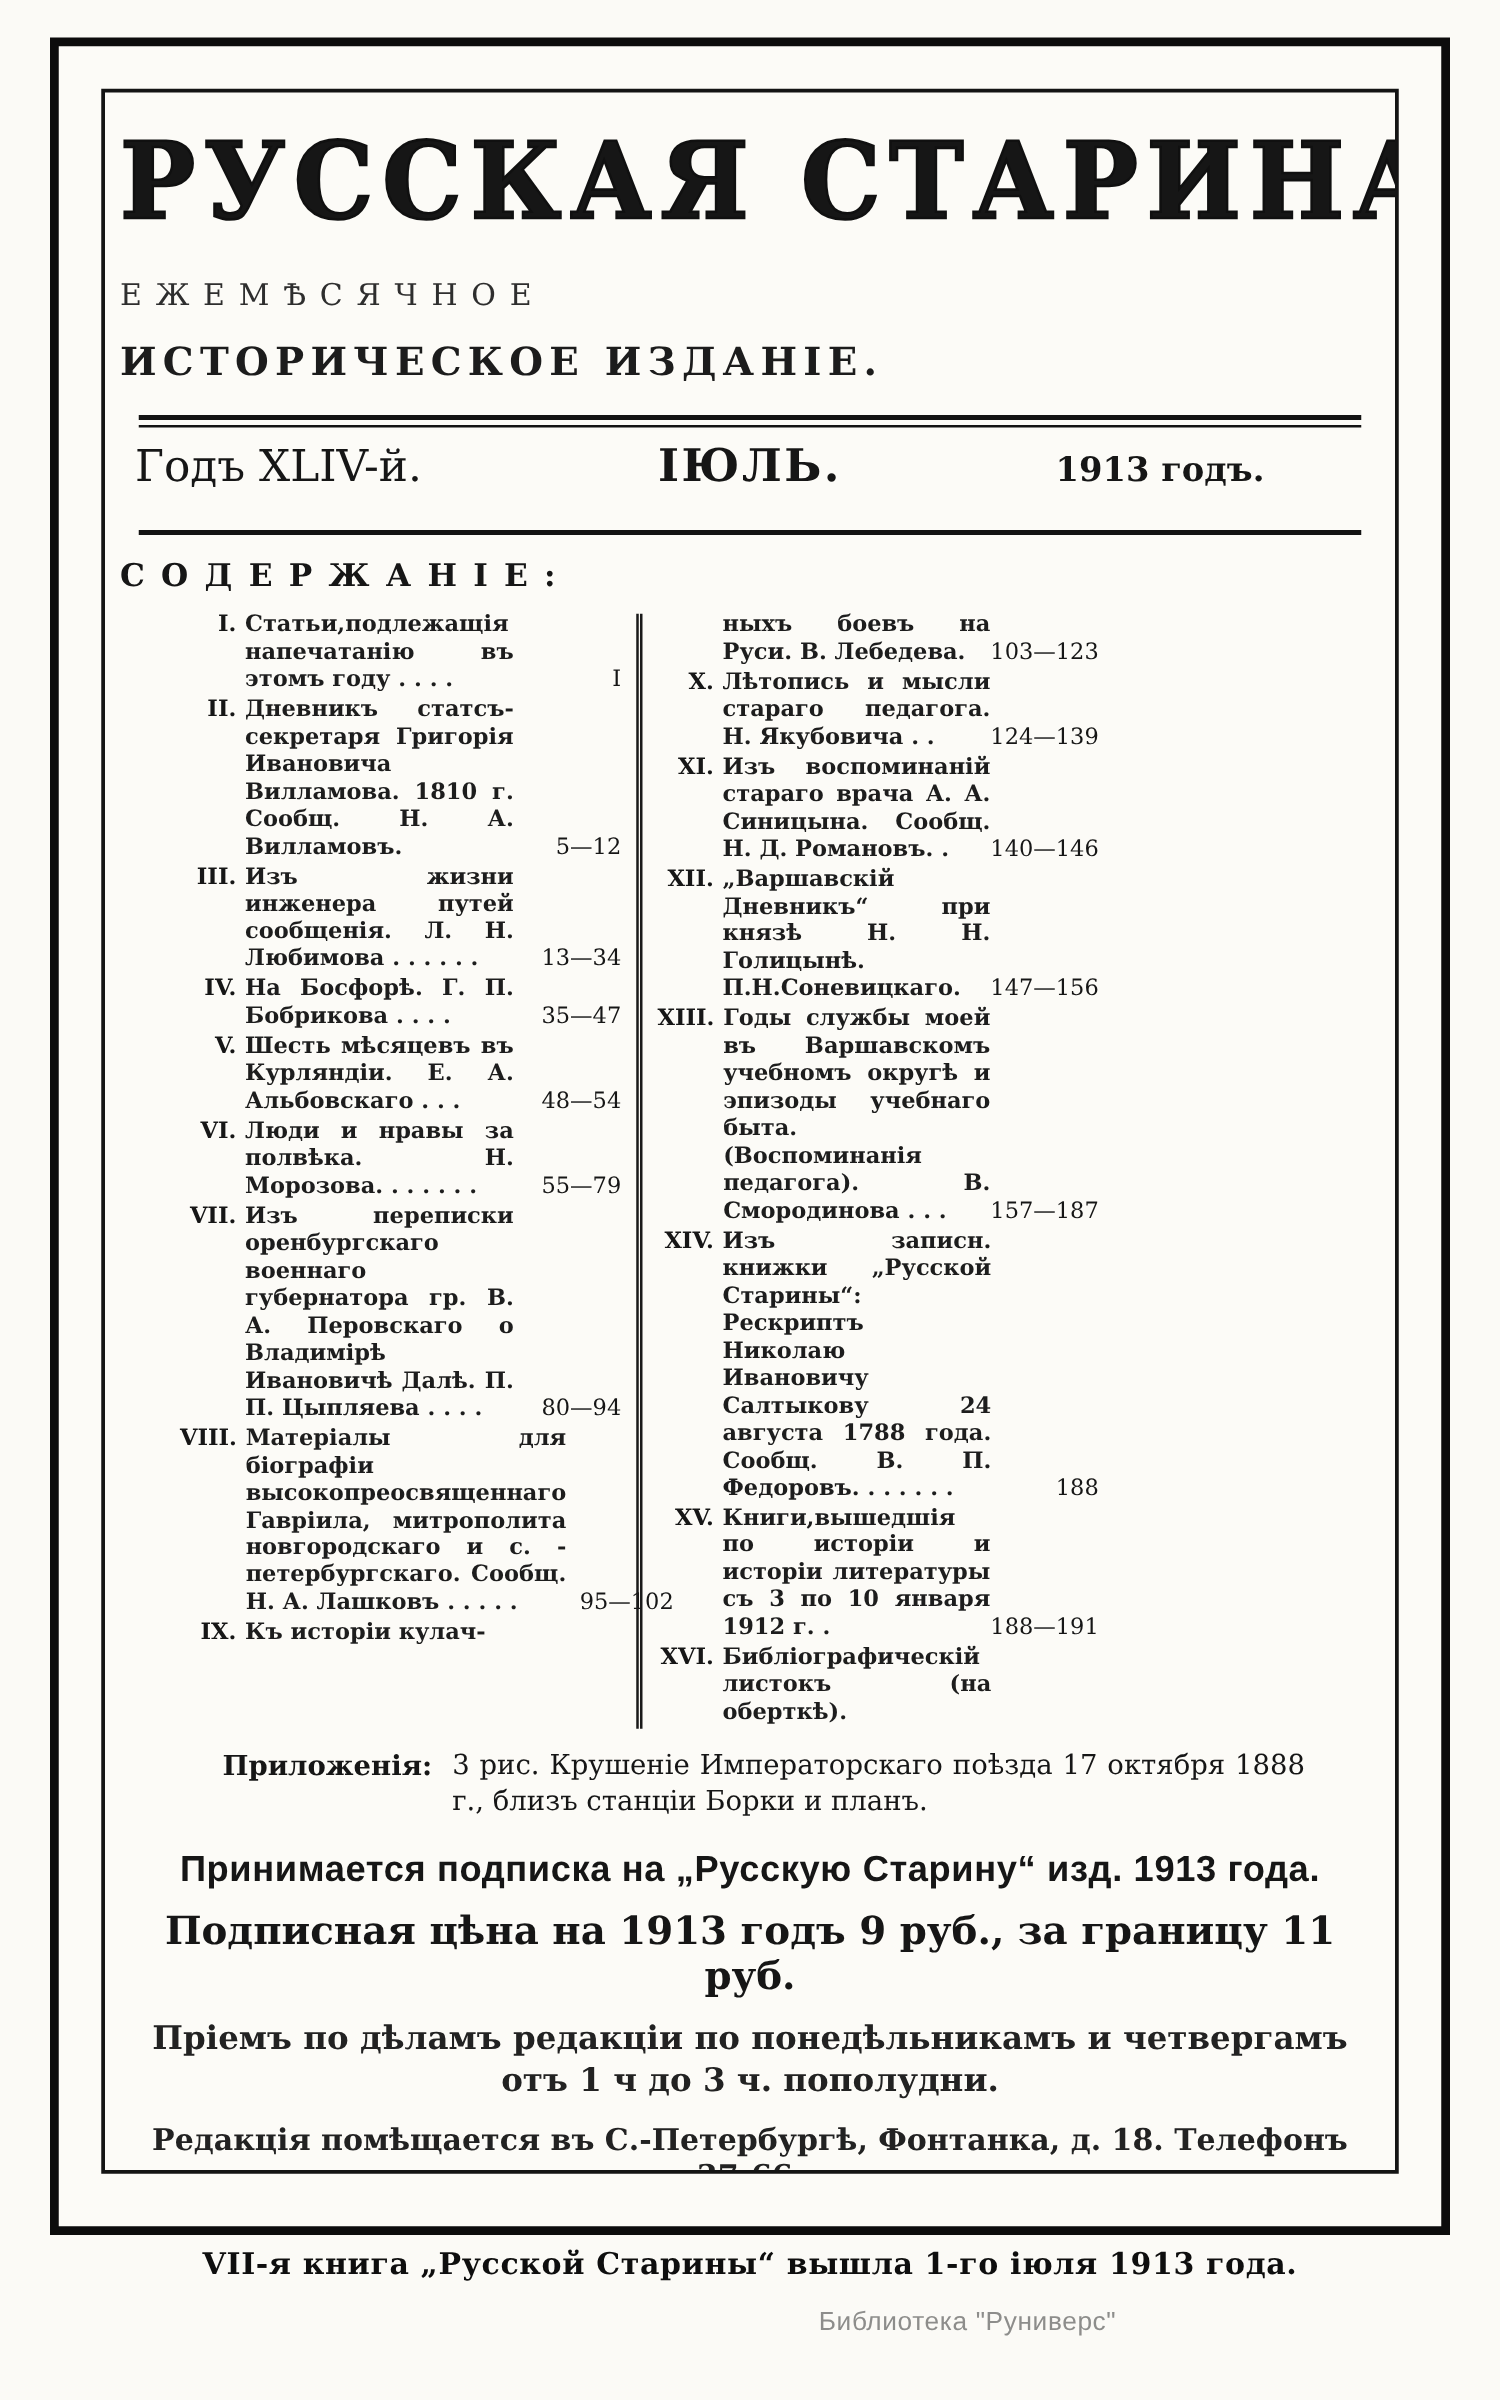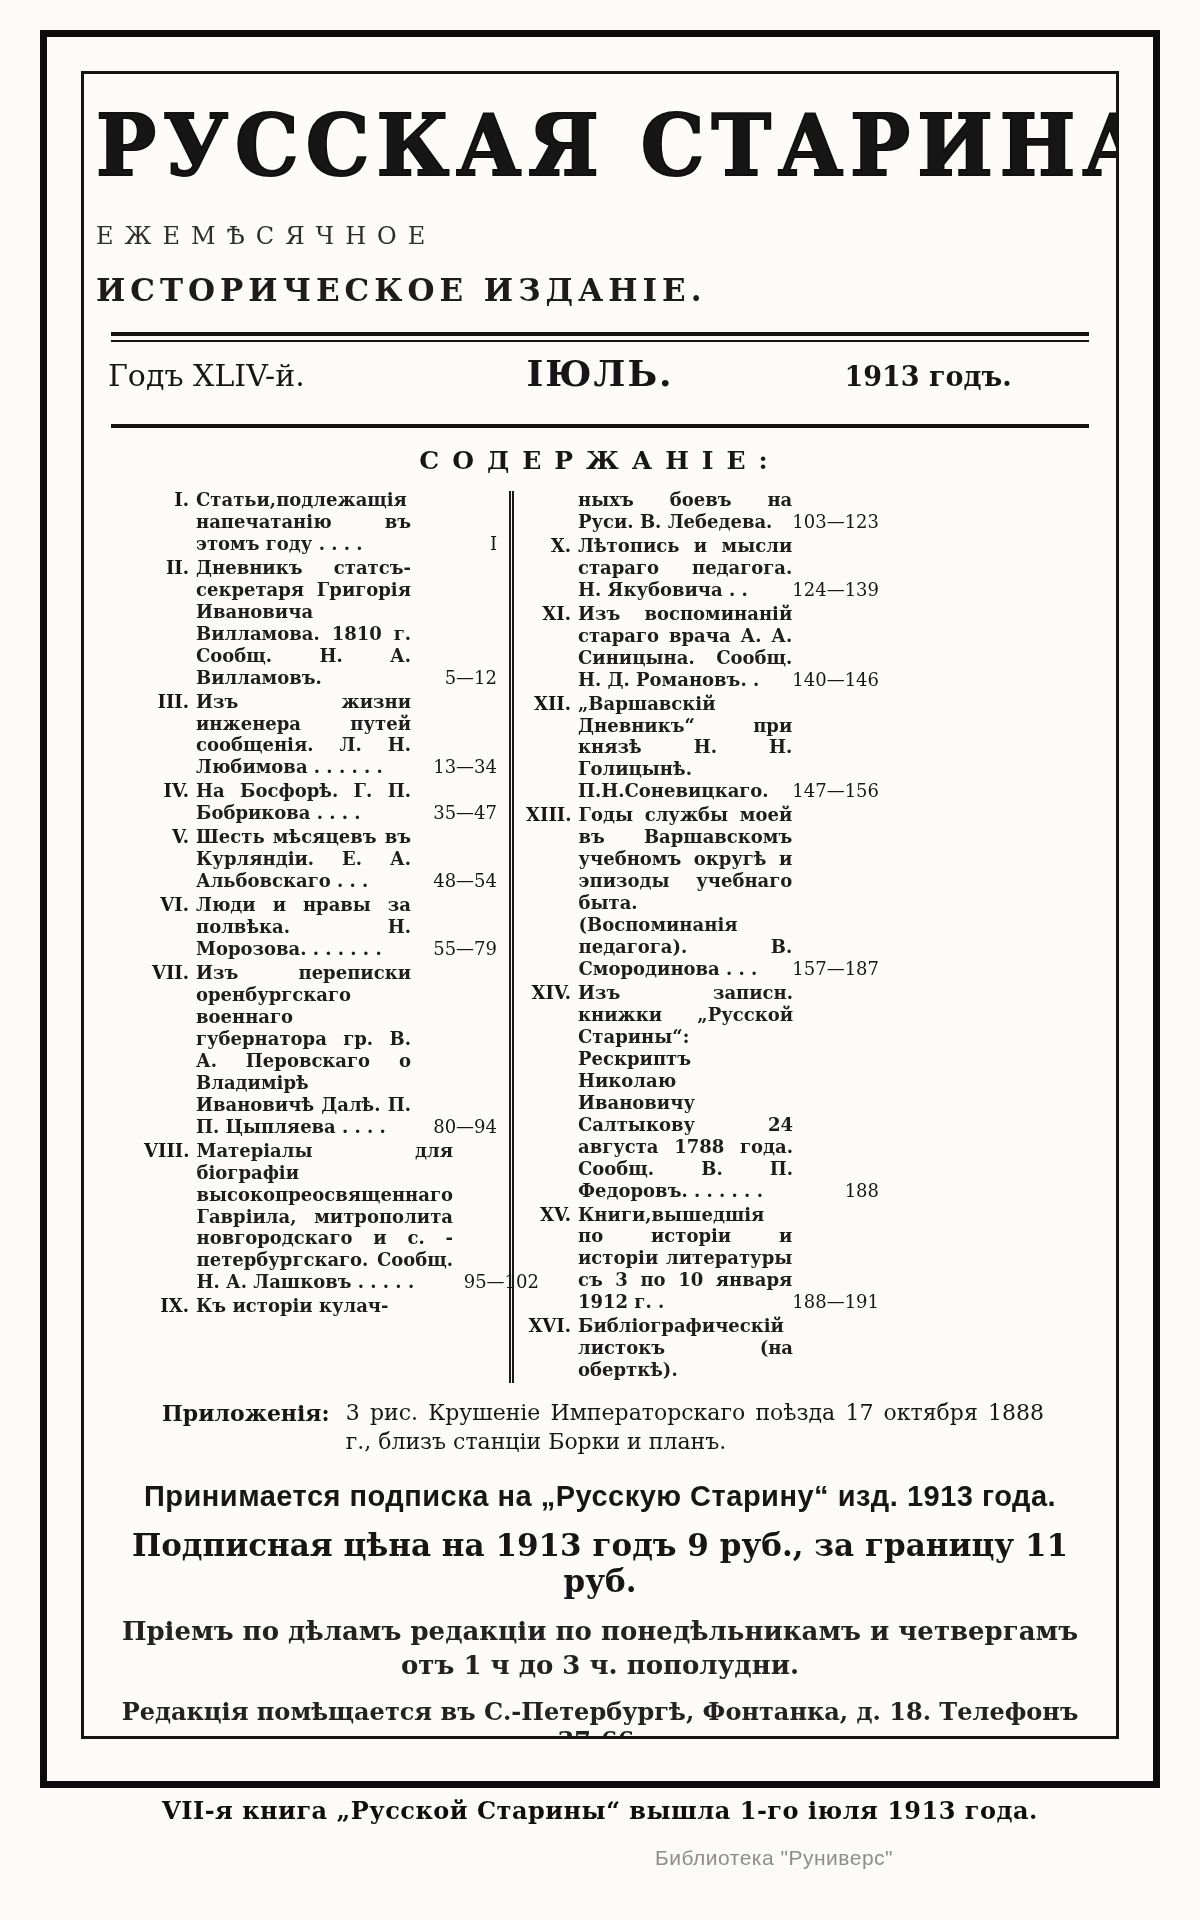--- a/index.html
+++ b/index.html
@@ -36,46 +36,46 @@
     font-size:31px;letter-spacing:5px;font-weight:bold;color:#1c1c1c;
   }
   .rule{width:97%;margin:24px auto 0;}
   .rule-double{border-top:4px solid #131313;border-bottom:2px solid #131313;height:4px;}
   .rule-single{border-top:4px solid #131313;height:0;}
   .issue-row{
     display:flex;align-items:baseline;
     padding:10px 12px 6px 12px;
   }
   .issue-row>div{flex:1;}
-  .issue-year-label{font-size:30px;text-align:left;}
+  .issue-year-label{font-size:35px;text-align:left;}
   .issue-month{font-size:36px;font-weight:bold;text-align:center;letter-spacing:2px;}
   .issue-year{font-size:27px;text-align:center;font-weight:bold;}
   .toc-heading{
-    margin-top:18px;text-align:center;
+    margin-top:18px;
     font-size:25px;font-weight:bold;letter-spacing:13px;
   }
   .toc{
     display:flex;margin-top:14px;
     padding-left:48px;padding-right:225px;
     font-size:18px;line-height:1.22;
   }
   .toc-col{flex:1;min-width:0;}
   .toc-divider{
     flex:0 0 5px;margin:2px 12px 0 12px;
     border-left:2px solid #1a1a1a;border-right:2px solid #1a1a1a;width:5px;box-sizing:border-box;
   }
   .toc-entry{display:flex;margin-bottom:2px;}
   .toc-num{flex:0 0 52px;text-align:right;padding-right:7px;font-weight:bold;box-sizing:border-box;}
   .toc-text{flex:1;text-align:justify;font-weight:bold;color:#1d1d1d;}
   .toc-pages{flex:0 0 86px;text-align:right;align-self:flex-end;white-space:nowrap;}
   .appendix{
     display:flex;margin:16px 60px 0 66px;
     font-size:22px;line-height:1.3;
   }
-  .appendix-label{font-weight:bold;white-space:nowrap;margin-right:16px;}
+  .appendix-label{font-weight:bold;white-space:nowrap;margin-right:16px;margin-left:16px;}
   .appendix-text{flex:1;text-align:justify;}
   .sub-line1{
     margin-top:24px;text-align:center;
     font-family:"Liberation Sans","DejaVu Sans",sans-serif;
     font-weight:bold;font-size:29px;letter-spacing:0.5px;
   }
   .sub-line2{
     margin-top:14px;text-align:center;
     font-weight:bold;font-size:31px;
   }

